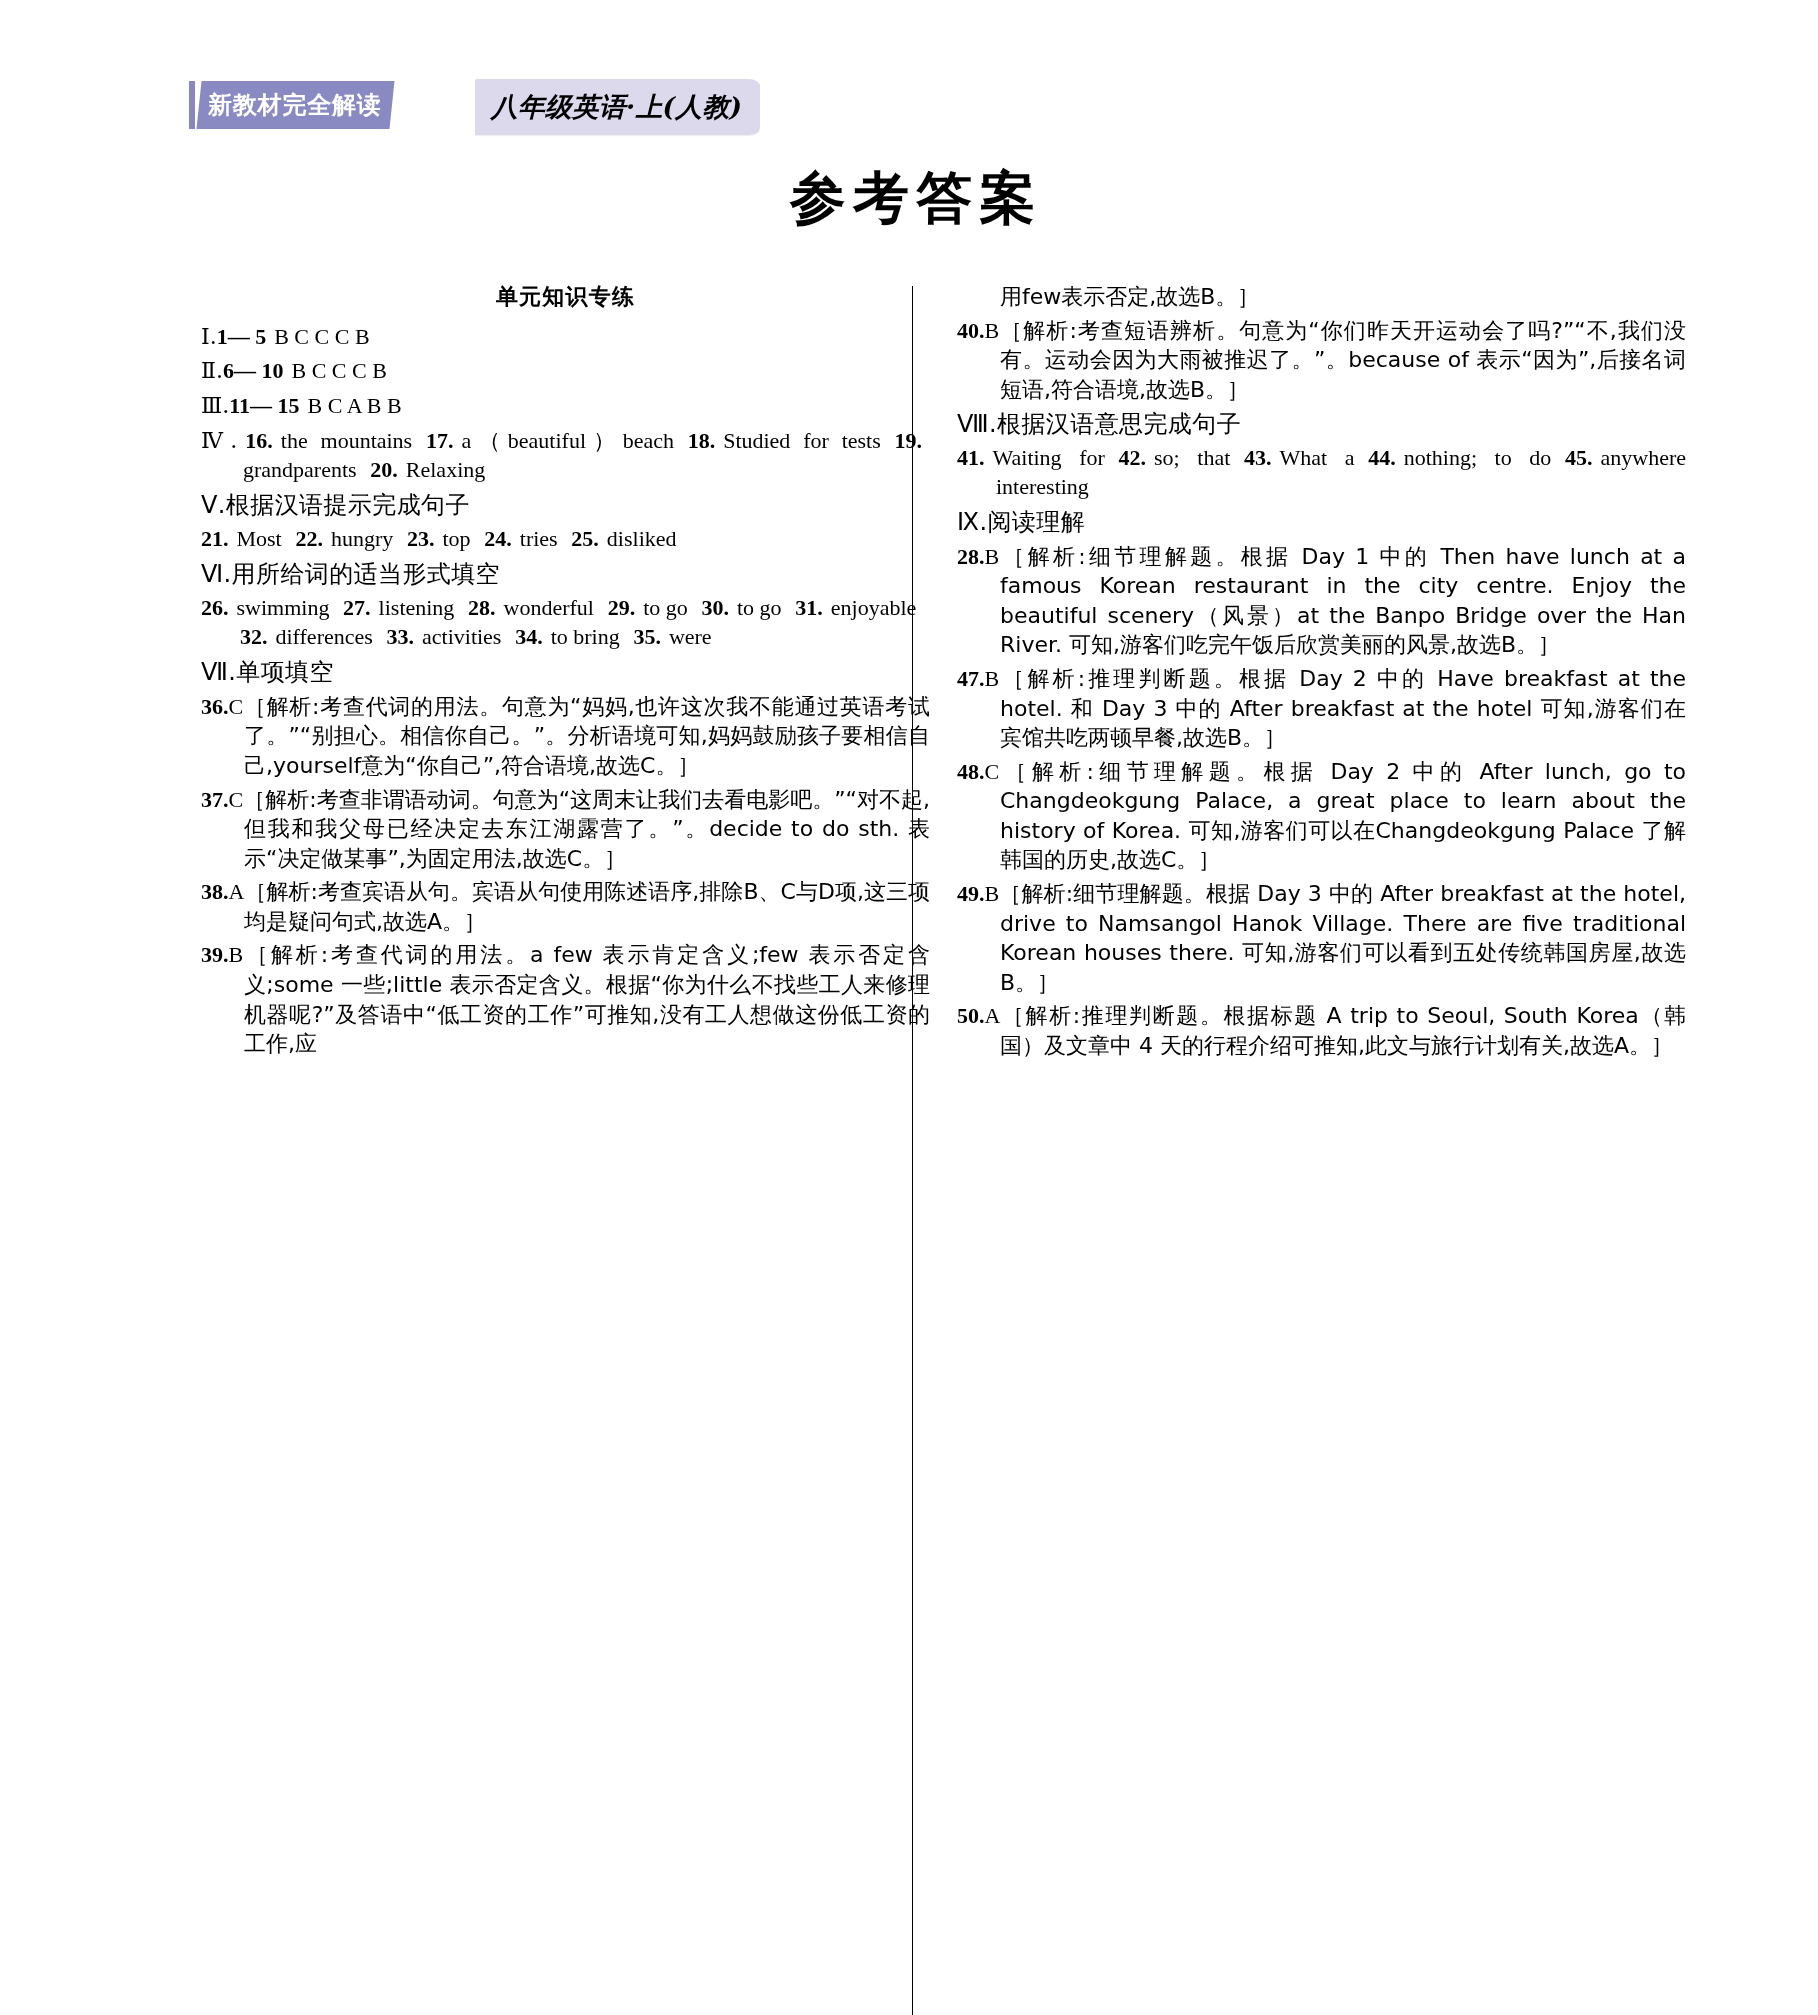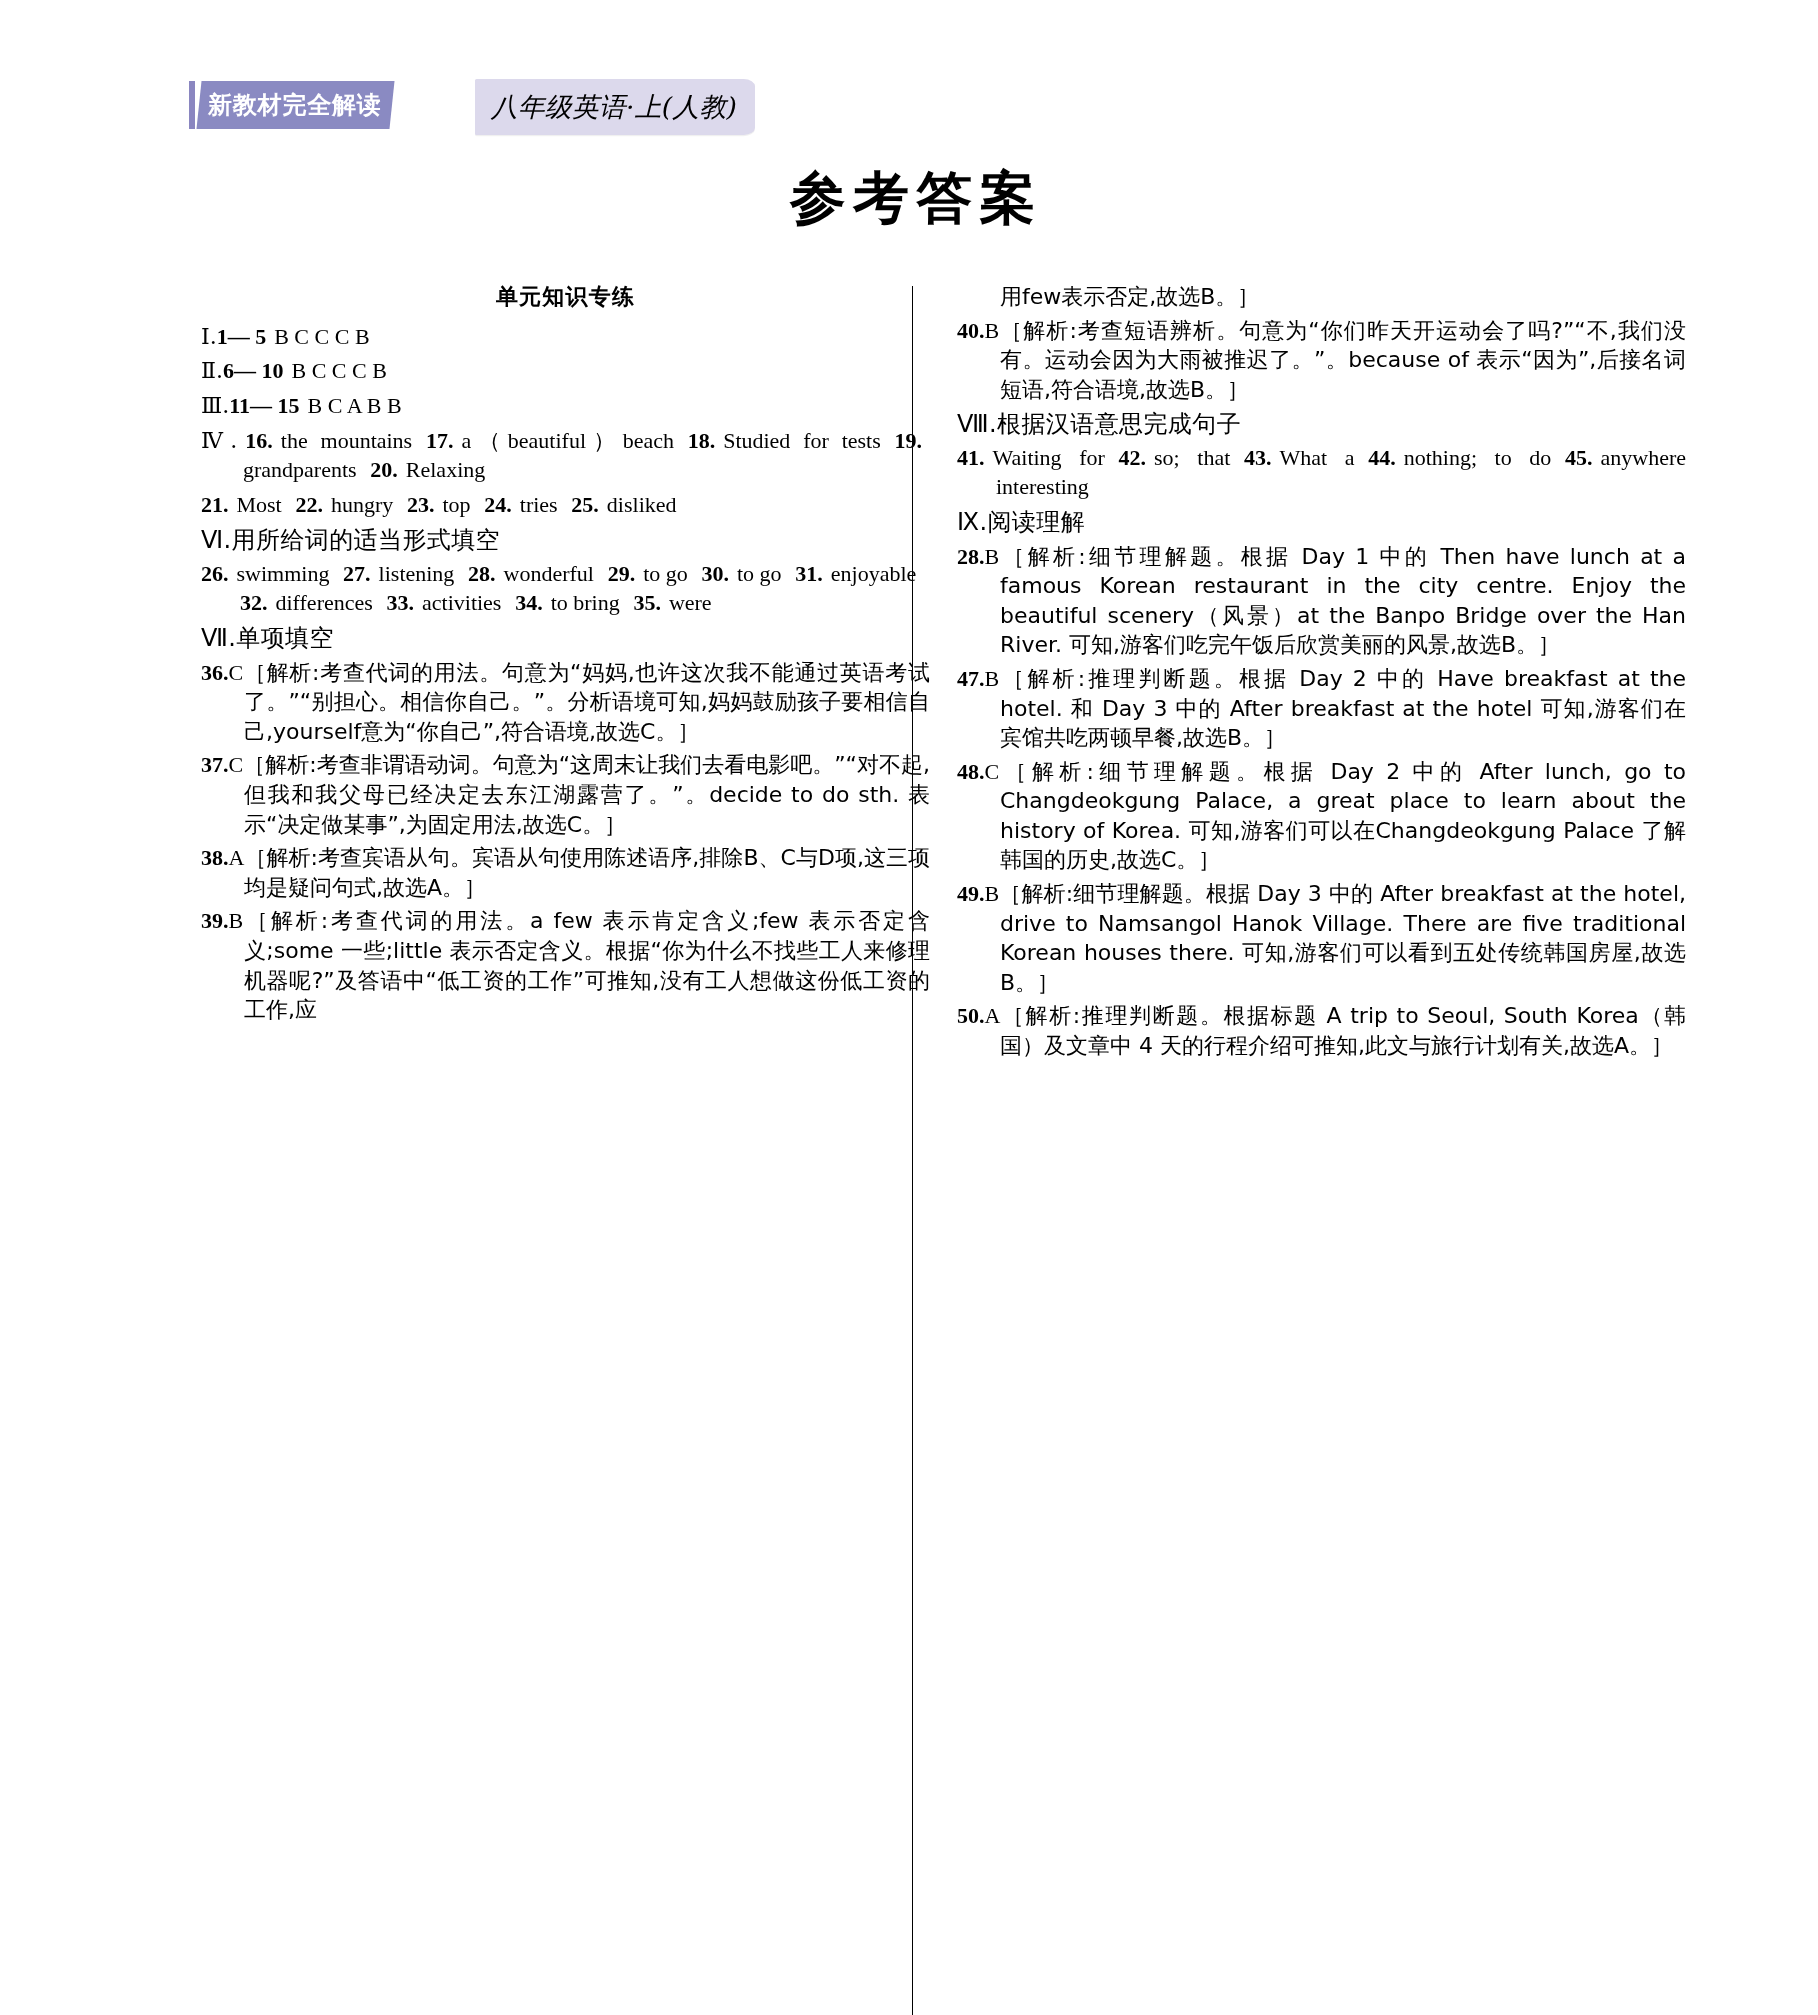--- a/index.html
+++ b/index.html
@@ -49,21 +49,21 @@
     left:475px; top:-1.6px;
     background:#dcd9ec;
     border-radius:1.6px 11.3px 11.3px 1.6px / 1.6px 7.3px 7.3px 1.6px;
     padding:3.2px 17.7px 4.8px 16px;
     height:48px;
     display:flex; align-items:center;
     box-shadow:0 1.2px 0 rgba(0,0,0,0.06);
   }
   .subject-text {
     font-family:"DejaVu Serif", serif;
-    font-weight:normal;
+    font-weight:bold;
     font-size:26.6px;
     letter-spacing:0.4px;
     white-space:nowrap;
     font-style:italic;
   }
 
   
   .page-title {
     position:absolute;
     left:0; top:161px;
@@ -185,20 +185,23 @@
     </div>
 
     <div class="ans-line">
       <span class="rn num">Ⅲ.</span><b>11— 15</b><span class="sp-s"></span><span>B C A B B</span>
     </div>
 
     <div class="ans-line hang2">
       <span class="rn num">Ⅳ.</span><span class="sp-s"></span><b class="num">16.</b><span class="sp-s"></span><span>the mountains</span><span class="sp"></span><b class="num">17.</b><span class="sp-s"></span><span>a（beautiful）beach</span><span class="sp"></span><b class="num">18.</b><span class="sp-s"></span><span>Studied for tests</span><span class="sp"></span><b class="num">19.</b><span class="sp-s"></span><span>grandparents</span><span class="sp"></span><b class="num">20.</b><span class="sp-s"></span><span>Relaxing</span>
     </div>
 
+    <div class="sec-label">
+      <span class="rn">Ⅴ.</span><span class="cn">根据汉语提示完成句子</span>
+    </div>
 
     <div class="ans-line hang">
       <b class="num">21.</b><span class="sp-s"></span><span>Most</span><span class="sp"></span><b class="num">22.</b><span class="sp-s"></span><span>hungry</span><span class="sp"></span><b class="num">23.</b><span class="sp-s"></span><span>top</span><span class="sp"></span><b class="num">24.</b><span class="sp-s"></span><span>tries</span><span class="sp"></span><b class="num">25.</b><span class="sp-s"></span><span>disliked</span>
     </div>
 
     <div class="sec-label">
       <span class="rn">Ⅵ.</span><span class="cn">用所给词的适当形式填空</span>
     </div>
 
     <div class="ans-line hang">

